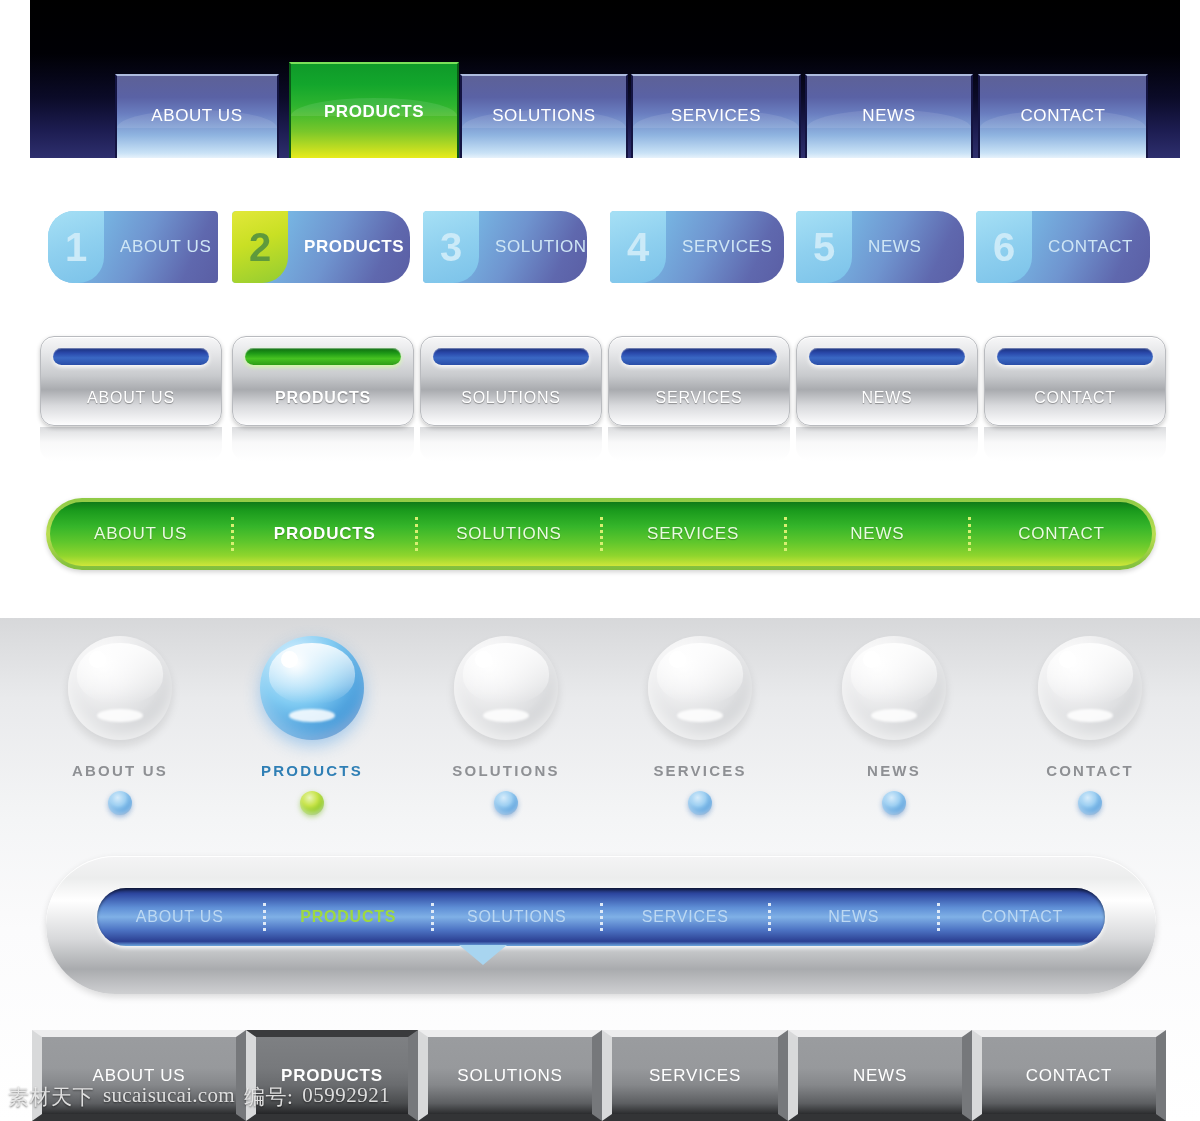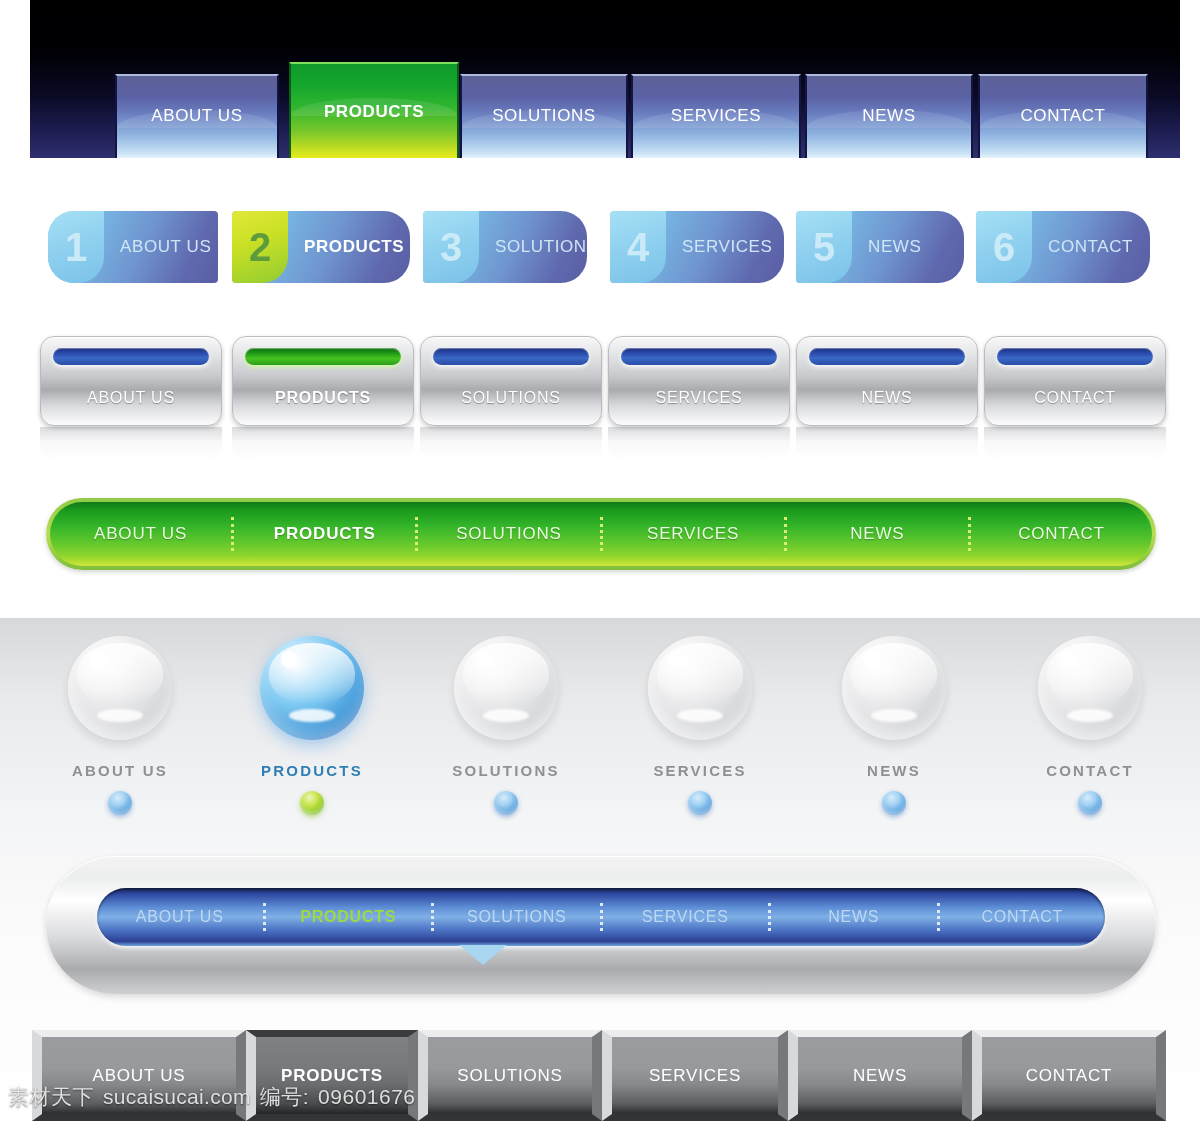--- a/index.html
+++ b/index.html
@@ -234,25 +234,25 @@
     border-top:7px solid #3a3b3d;
     font-weight:bold;
   }
   .row7 .b0{left:32px;width:214px;} .row7 .b1{left:246px;width:172px;}
   .row7 .b2{left:418px;width:184px;} .row7 .b3{left:602px;width:186px;}
   .row7 .b4{left:788px;width:184px;} .row7 .b5{left:972px;width:194px;}
 
   
   .watermark {
     position:absolute; left:8px; bottom:10px; z-index:50;
-    display:flex; align-items:center; gap:9px;
+    display:flex; align-items:flex-start; gap:9px;
     font-size:21px; color:rgba(235,235,235,0.92);
     text-shadow:0 1px 2px rgba(0,0,0,0.55);
     letter-spacing:0.5px;
-    font-family:Liberation Sans, sans-serif;
+    font-family:Liberation Serif, serif;
     pointer-events:none;
   }
   .watermark .wm-site { letter-spacing:0.3px; }
 </style>
 </head>
 <body>
 
 <div class="bg-top"></div>
 <div class="bg-bottom"></div>
 
@@ -467,14 +467,14 @@
     </div>
   <div class="btab b5">
       <span>CONTACT</span>
     </div>
 </div>
 
 <div class="watermark">
   <span>素材天下</span>
   <span class="wm-site">sucaisucai.com</span>
   <span>编号:</span>
-  <span>09601676</span>
+  <span>05992921</span>
 </div>
 
 </body></html>

